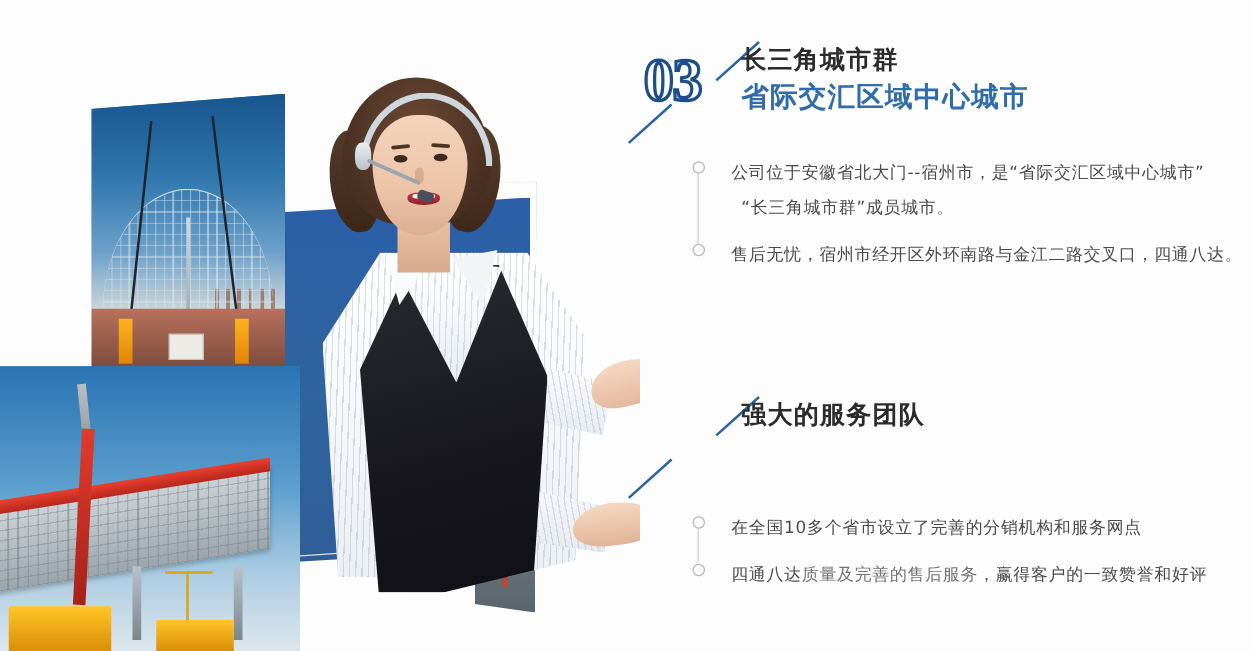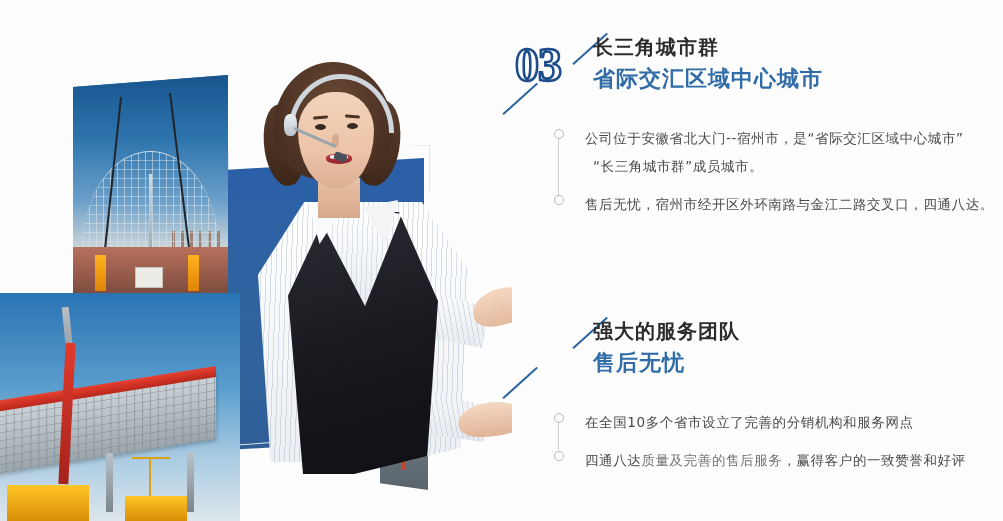--- a/index.html
+++ b/index.html
@@ -311,21 +311,20 @@
     </div>
   </div>
 
   <div class="block b04">
     <div class="num-wrap">
       <div class="slash top"></div>
       <div class="slash bot"></div>
     </div>
     <div class="heads">
       <div class="h-main">强大的服务团队</div>
-      <div class="h-sub">售后无忧</div>
     </div>
     <div class="bullets">
       <div class="b-line" style="height:30px"></div>
       <div class="bullet">
         <span class="dot"></span>
         <div class="btext">
           <span>在全国10多个省市设立了完善的分销机构和服务网点</span>
         </div>
       </div>
       <div class="bullet">

